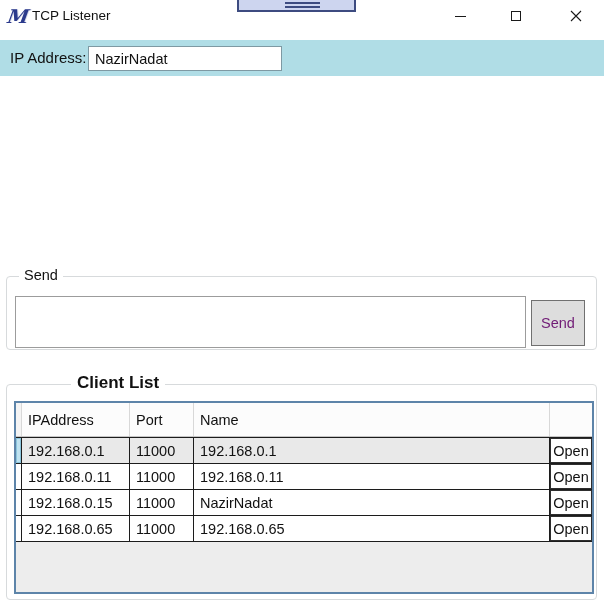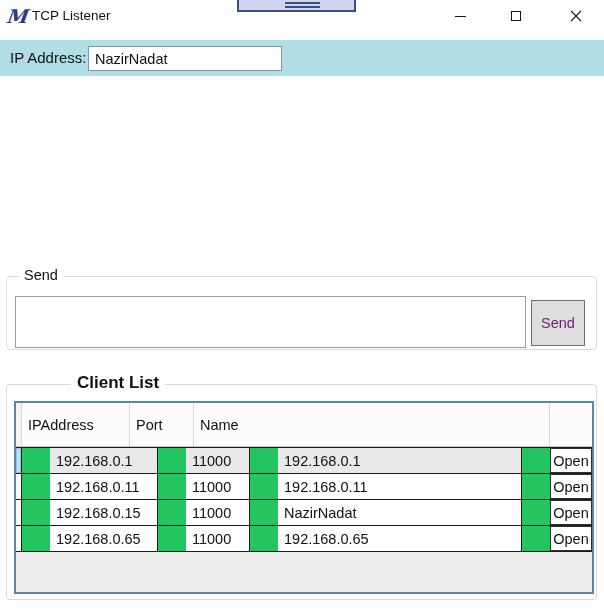--- a/index.html
+++ b/index.html
@@ -77,26 +77,26 @@
   .send-btn {
     position:absolute; left:524px; top:23px; width:54px; height:46px;
     background:#DDDDDD; border:1px solid #707070; font-size:14.5px; font-family:inherit; color:#701a75;
   }
 
   
   .dg {
     position:absolute; left:7px; top:16px; width:580px; height:193px;
     background:#EDEDED; border:2px solid #5D84A9; overflow:hidden;
   }
-  .dg-header { display:flex; height:44px; background:#FCFCFC; border-bottom:1px solid #C6C6C6; }
+  .dg-header { display:flex; height:34px; background:#FCFCFC; border-bottom:1px solid #C6C6C6; }
   .dg-header .cell {
     display:flex; align-items:center; padding-left:6px; font-size:14.5px; color:#111;
     border-right:1px solid #D8D8D8;
   }
-  .dg-row { display:flex; height:26px; background:#22c55e; border-bottom:1px solid #1c1c1c;gap:28px; }
+  .dg-row { display:flex; height:26px; background:#f97316; border-bottom:1px solid #1c1c1c; }
   .dg-row.first { border-top:1px solid #1c1c1c; height:27px; }
   .dg-row .cell {
     display:flex; align-items:center; padding-left:6px; font-size:14.5px; color:#111;
     border-right:1px solid #1c1c1c; background:#fff;
   }
   .w-strip { width:6px; padding:0 !important; }
   .w-ip    { width:108px; }
   .w-port  { width:64px; }
   .w-name  { flex:1;text-align:center; }
   .w-btn   { width:42px; border-right:none !important; padding:0 !important; }

